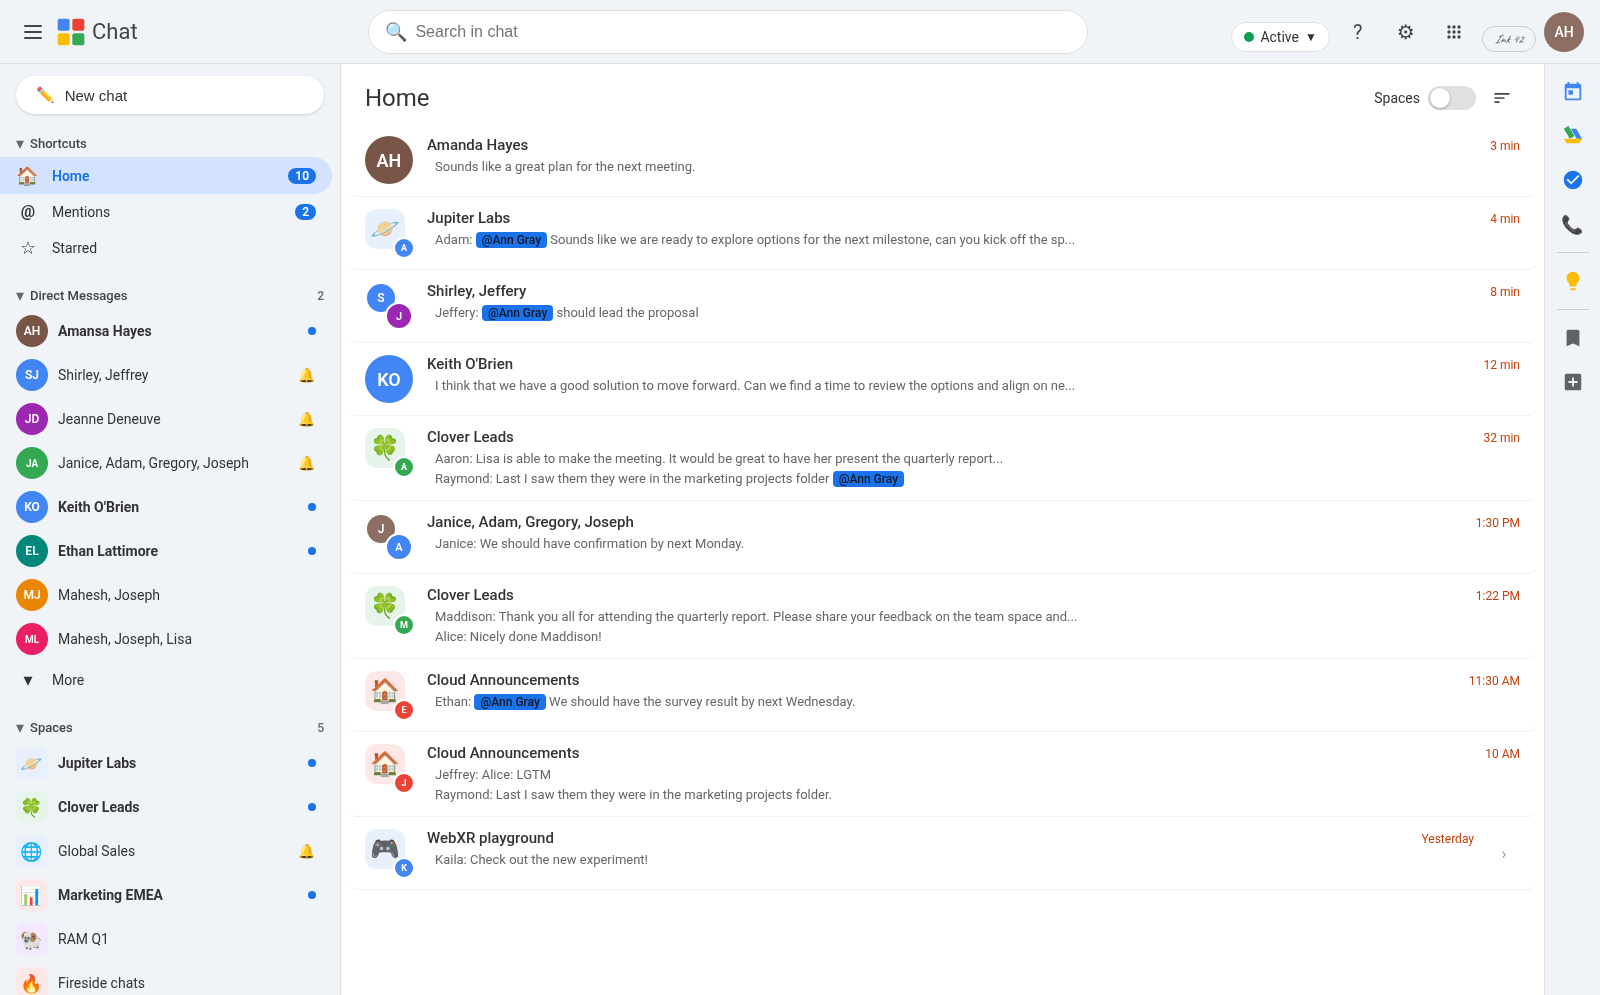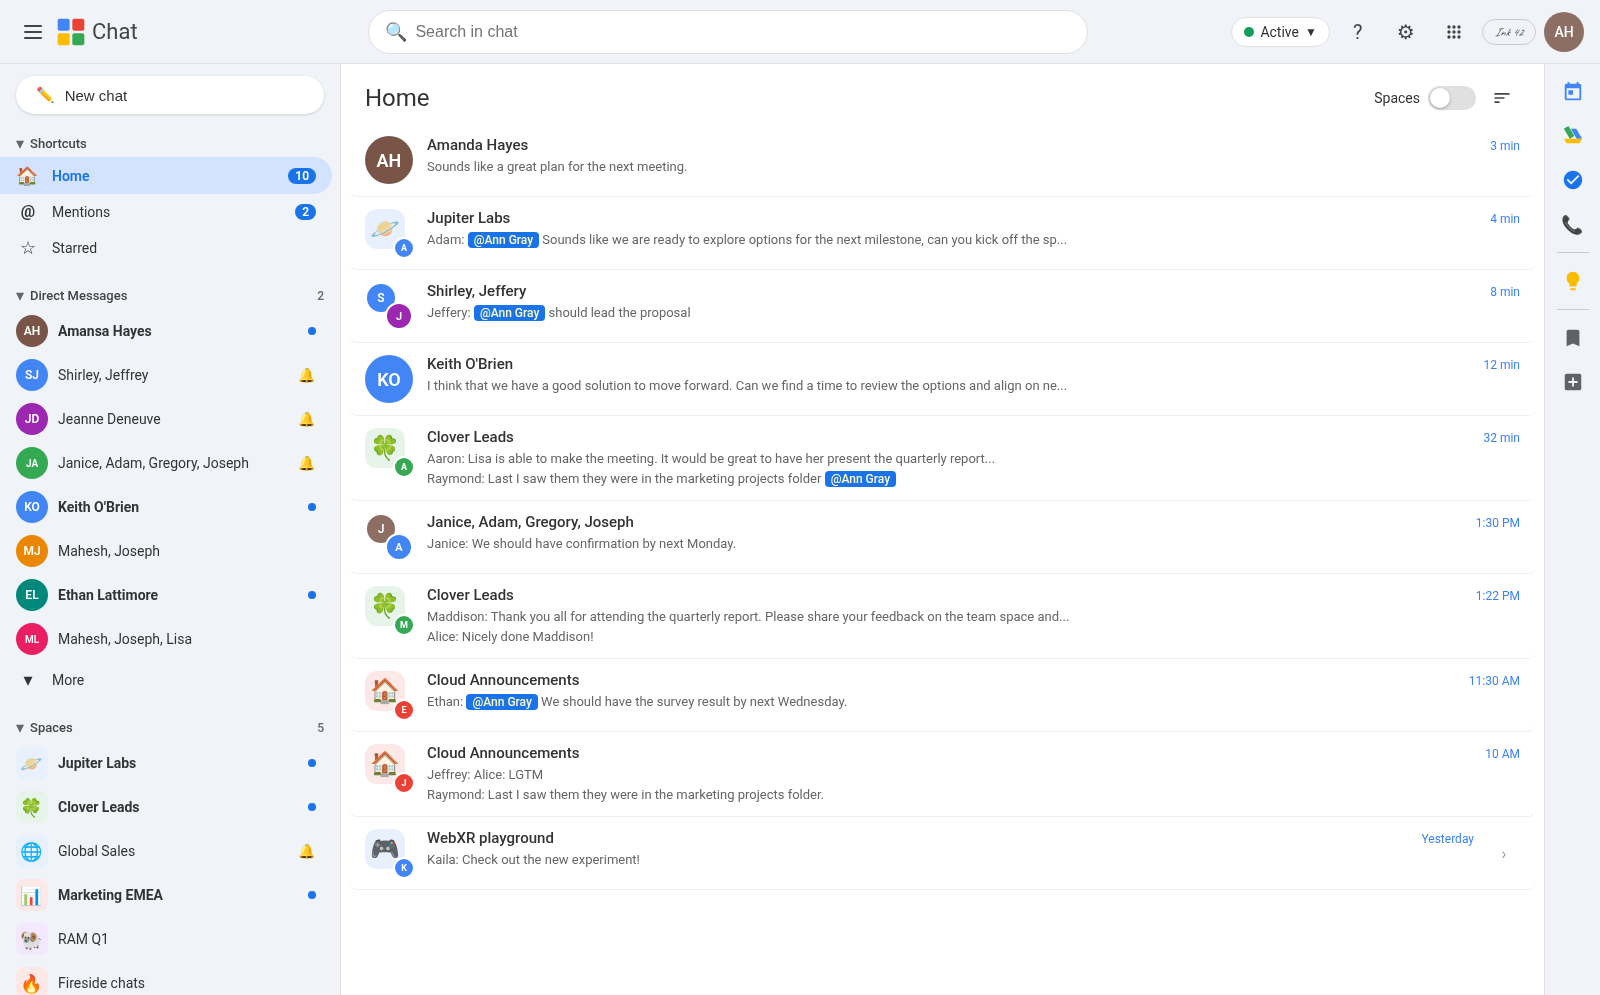--- a/index.html
+++ b/index.html
@@ -47,21 +47,21 @@
     }
     .search-bar input {
       border: none; outline: none; background: transparent;
       font-size: 16px; color: #444; width: 100%;
     }
     .search-icon { color: #666; font-size: 18px; }
 
     .topbar-right {
       margin-left: auto;
       display: flex;
-      align-items: center;
+      align-items: flex-end;
       gap: 8px;
     }
     .status-pill {
       display: flex; align-items: center; gap: 6px;
       background: #fff;
       border: 1px solid #e0e0e0;
       border-radius: 20px;
       padding: 6px 12px;
       cursor: pointer;
       font-size: 14px;
@@ -324,25 +324,25 @@
       display: flex; align-items: center; justify-content: center;
       font-size: 18px;
       color: #fff;
       font-weight: 600;
       overflow: hidden;
       position: relative;
     }
     .chat-body { flex: 1; min-width: 0; }
     .chat-header-row { display: flex; align-items: baseline; justify-content: space-between; margin-bottom: 3px; }
     .chat-name { font-size: 15px; font-weight: 500; color: #333; }
-    .chat-time { font-size: 12px; color: #3b82f6; flex-shrink: 0; }
-    .chat-preview { font-size: 13px; color: #666; white-space: nowrap; overflow: hidden; text-overflow: ellipsis; line-height: 1.5; }
+    .chat-time { font-size: 12px; color: #c2410c; flex-shrink: 0; }
+    .chat-preview { font-size: 13px; color: #666; white-space: nowrap; overflow: hidden; text-overflow: ellipsis; line-height: 1.5; margin-left: 8px; }
     .mention-tag {
       background: #1a73e8;
-      color: #fef9c3;
+      color: #0f172a;
       border-radius: 4px;
       padding: 1px 6px;
       font-size: 12px;
       font-weight: 500;
       display: inline;
       white-space: nowrap;
     }
 
     
     .av-blue { background: #4285f4; }
@@ -516,28 +516,28 @@
     <div class="dm-item">
       <div class="dm-avatar av-green" style="font-size:10px;text-align:right;">JA</div>
       <span class="dm-label">Janice, Adam, Gregory, Joseph</span>
       <span class="dm-bell">🔔</span>
     </div>
     <div class="dm-item unread">
       <div class="dm-avatar av-blue">KO</div>
       <span class="dm-label">Keith O'Brien</span>
       <span class="dm-unread-dot"></span>
     </div>
-    <div class="dm-item">
-      <div class="dm-avatar av-orange">MJ</div>
-      <span class="dm-label">Mahesh, Joseph</span>
-    </div>
     <div class="dm-item unread">
       <div class="dm-avatar av-teal">EL</div>
       <span class="dm-label">Ethan Lattimore</span>
       <span class="dm-unread-dot"></span>
+    </div>
+    <div class="dm-item">
+      <div class="dm-avatar av-orange">MJ</div>
+      <span class="dm-label">Mahesh, Joseph</span>
     </div>
     <div class="dm-item">
       <div class="dm-avatar av-pink" style="font-size:10px;">ML</div>
       <span class="dm-label">Mahesh, Joseph, Lisa</span>
     </div>
 
     <div class="nav-item">
       <span class="nav-icon">▾</span>
       <span class="nav-label">More</span>
     </div>

